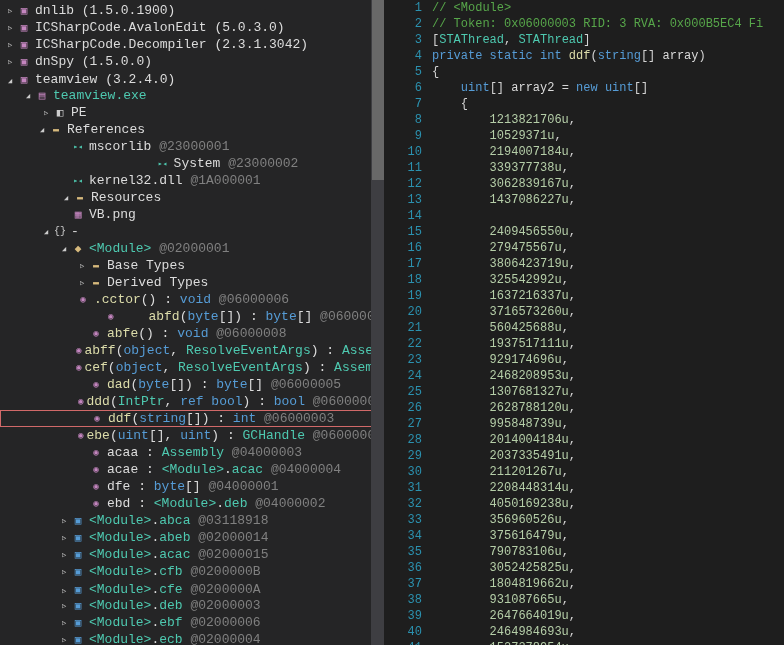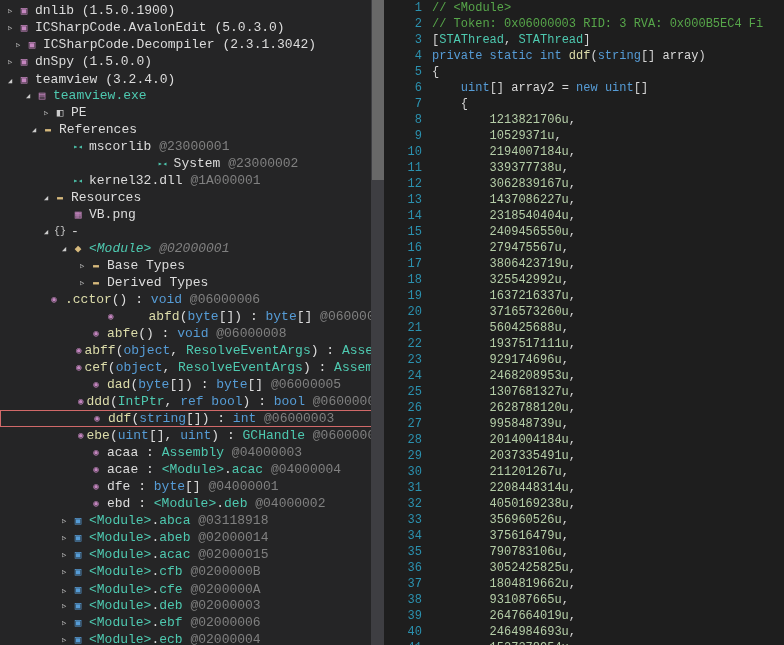--- a/index.html
+++ b/index.html
@@ -137,21 +137,21 @@
       <div class="tree-row" style="padding-left: 4px;">
         <span class="arrow collapsed"></span>
         <span class="ticon icon-assembly"></span>
         <span><span class="lbl-white">dnlib (1.5.0.1900)</span></span>
       </div>
       <div class="tree-row" style="padding-left: 4px;">
         <span class="arrow collapsed"></span>
         <span class="ticon icon-assembly"></span>
         <span><span class="lbl-white">ICSharpCode.AvalonEdit (5.0.3.0)</span></span>
       </div>
-      <div class="tree-row" style="padding-left: 12px;">
+      <div class="tree-row" style="padding-left: 4px;">
         <span class="arrow collapsed"></span>
         <span class="ticon icon-assembly"></span>
         <span><span class="lbl-white">ICSharpCode.Decompiler (2.3.1.3042)</span></span>
       </div>
       <div class="tree-row" style="padding-left: 4px;">
         <span class="arrow collapsed"></span>
         <span class="ticon icon-assembly"></span>
         <span><span class="lbl-white">dnSpy (1.5.0.0)</span></span>
       </div>
       <div class="tree-row" style="padding-left: 4px; align-items: flex-end;">
@@ -162,71 +162,71 @@
       <div class="tree-row" style="padding-left: 22px;">
         <span class="arrow expanded"></span>
         <span class="ticon icon-exe"></span>
         <span><span class="lbl-teal">teamview.exe</span></span>
       </div>
       <div class="tree-row" style="padding-left: 40px;">
         <span class="arrow collapsed"></span>
         <span class="ticon icon-pe"></span>
         <span><span class="lbl-white">PE</span></span>
       </div>
-      <div class="tree-row" style="padding-left: 28px;">
+      <div class="tree-row" style="padding-left: 36px;">
         <span class="arrow expanded"></span>
         <span class="ticon icon-folder"></span>
         <span><span class="lbl-white">References</span></span>
       </div>
       <div class="tree-row" style="padding-left: 58px;">
         <span class="arrow none"></span>
         <span class="ticon icon-ref"></span>
         <span><span class="lbl-white">mscorlib </span><span class="lbl-gray">@23000001</span></span>
       </div>
       <div class="tree-row" style="padding-left: 58px; justify-content: center;">
         <span class="arrow none"></span>
         <span class="ticon icon-ref"></span>
         <span><span class="lbl-white">System </span><span class="lbl-gray">@23000002</span></span>
       </div>
       <div class="tree-row" style="padding-left: 58px;">
         <span class="arrow none"></span>
         <span class="ticon icon-ref"></span>
         <span><span class="lbl-white">kernel32.dll </span><span class="lbl-gray">@1A000001</span></span>
       </div>
-      <div class="tree-row" style="padding-left: 40px;">
+      <div class="tree-row" style="padding-left: 40px; margin-left: 20px;">
         <span class="arrow expanded"></span>
         <span class="ticon icon-folder"></span>
         <span><span class="lbl-white">Resources</span></span>
       </div>
       <div class="tree-row" style="padding-left: 58px; text-align: right;">
         <span class="arrow none"></span>
         <span class="ticon icon-img"></span>
         <span><span class="lbl-white">VB.png</span></span>
       </div>
       <div class="tree-row" style="padding-left: 40px;">
         <span class="arrow expanded"></span>
         <span class="ticon icon-ns"></span>
         <span><span class="lbl-white">-</span></span>
       </div>
-      <div class="tree-row" style="padding-left: 58px; font-style: italic;">
+      <div class="tree-row" style="padding-left: 58px;">
         <span class="arrow expanded"></span>
         <span class="ticon icon-class"></span>
         <span><span class="lbl-teal">&lt;Module&gt; </span><span class="lbl-gray">@02000001</span></span>
       </div>
       <div class="tree-row" style="padding-left: 76px;">
         <span class="arrow collapsed"></span>
         <span class="ticon icon-folder"></span>
         <span><span class="lbl-white">Base Types</span></span>
       </div>
       <div class="tree-row" style="padding-left: 76px;">
         <span class="arrow collapsed"></span>
         <span class="ticon icon-folder"></span>
         <span><span class="lbl-white">Derived Types</span></span>
       </div>
-      <div class="tree-row" style="padding-left: 34px;">
+      <div class="tree-row" style="padding-left: 63px;">
         <span class="arrow none"></span>
         <span class="ticon icon-method"></span>
         <span><span class="lbl-yellow">.cctor</span><span class="lbl-white">() : </span><span class="lbl-keyword">void </span><span class="lbl-gray">@06000006</span></span>
       </div>
       <div class="tree-row" style="padding-left: 76px; gap: 32px;">
         <span class="arrow none"></span>
         <span class="ticon icon-method"></span>
         <span><span class="lbl-yellow">abfd</span><span class="lbl-white">(</span><span class="lbl-keyword">byte</span><span class="lbl-white">[]) : </span><span class="lbl-keyword">byte</span><span class="lbl-white">[] </span><span class="lbl-gray">@06000007</span></span>
       </div>
       <div class="tree-row" style="padding-left: 76px;">
@@ -380,21 +380,20 @@
       <div class="code-line">
         <div class="gutter">12</div>
         <div class="code"><span>        </span><span class="nm">3062839167u</span><span class="pn">,</span></div>
       </div>
       <div class="code-line">
         <div class="gutter">13</div>
         <div class="code"><span>        </span><span class="nm">1437086227u</span><span class="pn">,</span></div>
       </div>
       <div class="code-line">
         <div class="gutter">14</div>
-        <div class="code"><span>        </span><span class="nm">2318540404u</span><span class="pn">,</span></div>
       </div>
       <div class="code-line">
         <div class="gutter">15</div>
         <div class="code"><span>        </span><span class="nm">2409456550u</span><span class="pn">,</span></div>
       </div>
       <div class="code-line">
         <div class="gutter">16</div>
         <div class="code"><span>        </span><span class="nm">279475567u</span><span class="pn">,</span></div>
       </div>
       <div class="code-line">

